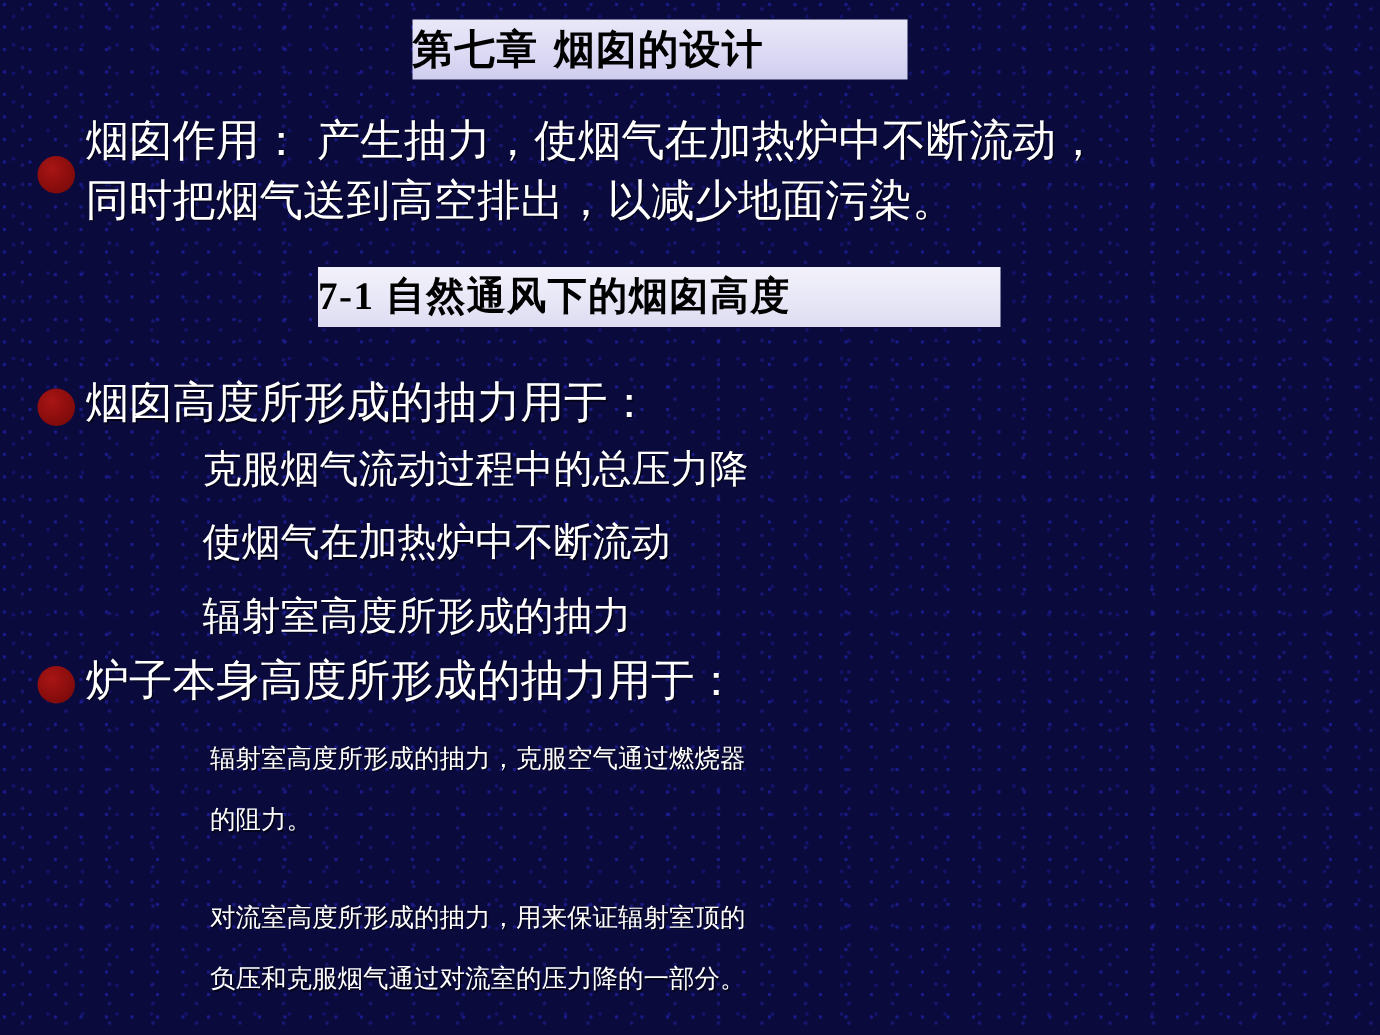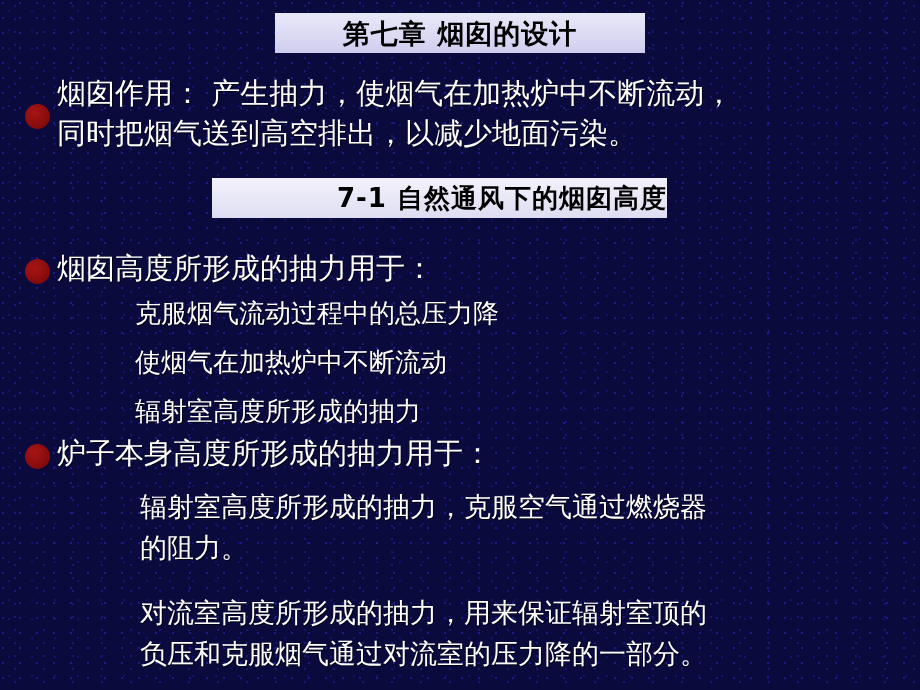--- a/index.html
+++ b/index.html
@@ -20,26 +20,26 @@
     background-size: 17px 15px, 23px 19px, 29px 13px;
     font-family: "DejaVu Sans", "Liberation Sans", sans-serif;
     color: #ffffff;
   }
 
   
   .title-box {
     position: absolute;
     left: 275px;
     top: 13px;
-    width: 370px;
+    width: 330px;
     height: 40px;
     background: linear-gradient(180deg, #e9e8f8 0%, #dcdaf4 55%, #cfcdee 100%);
     display: flex;
     align-items: center;
-    justify-content: center;
+    justify-content: flex-start;
     box-sizing: border-box;
   }
   .title-box .title-text {
     color: #000000;
     font-size: 27px;
     font-weight: 700;
     letter-spacing: 1px;
     line-height: 1;
     white-space: nowrap;
   }
@@ -47,22 +47,23 @@
   
   .section-box {
     position: absolute;
     left: 212px;
     top: 178px;
     width: 455px;
     height: 40px;
     background: linear-gradient(180deg, #f2f1fb 0%, #e7e6f6 60%, #dedcf1 100%);
     display: flex;
     align-items: center;
-    justify-content: flex-end;
+    justify-content: flex-start;
     box-sizing: border-box;
+    font-family: Liberation Serif, serif;
   }
   .section-box .section-text {
     color: #000000;
     font-size: 26px;
     font-weight: 700;
     letter-spacing: 1px;
     line-height: 1;
     white-space: nowrap;
   }
 
@@ -94,21 +95,21 @@
   .sub-line {
     position: absolute;
     font-size: 26px;
     line-height: 40px;
     color: #ffffff;
     white-space: nowrap;
     text-shadow: 1px 1px 0 rgba(0,0,0,0.65);
   }
   .sub-block {
     position: absolute;
-    font-size: 27px;
+    font-size: 17px;
     line-height: 41px;
     color: #ffffff;
     white-space: nowrap;
     text-shadow: 1px 1px 0 rgba(0,0,0,0.65);
   }
   .sub-block .ln { display: block; }
 </style>
 </head>
 <body>
 

